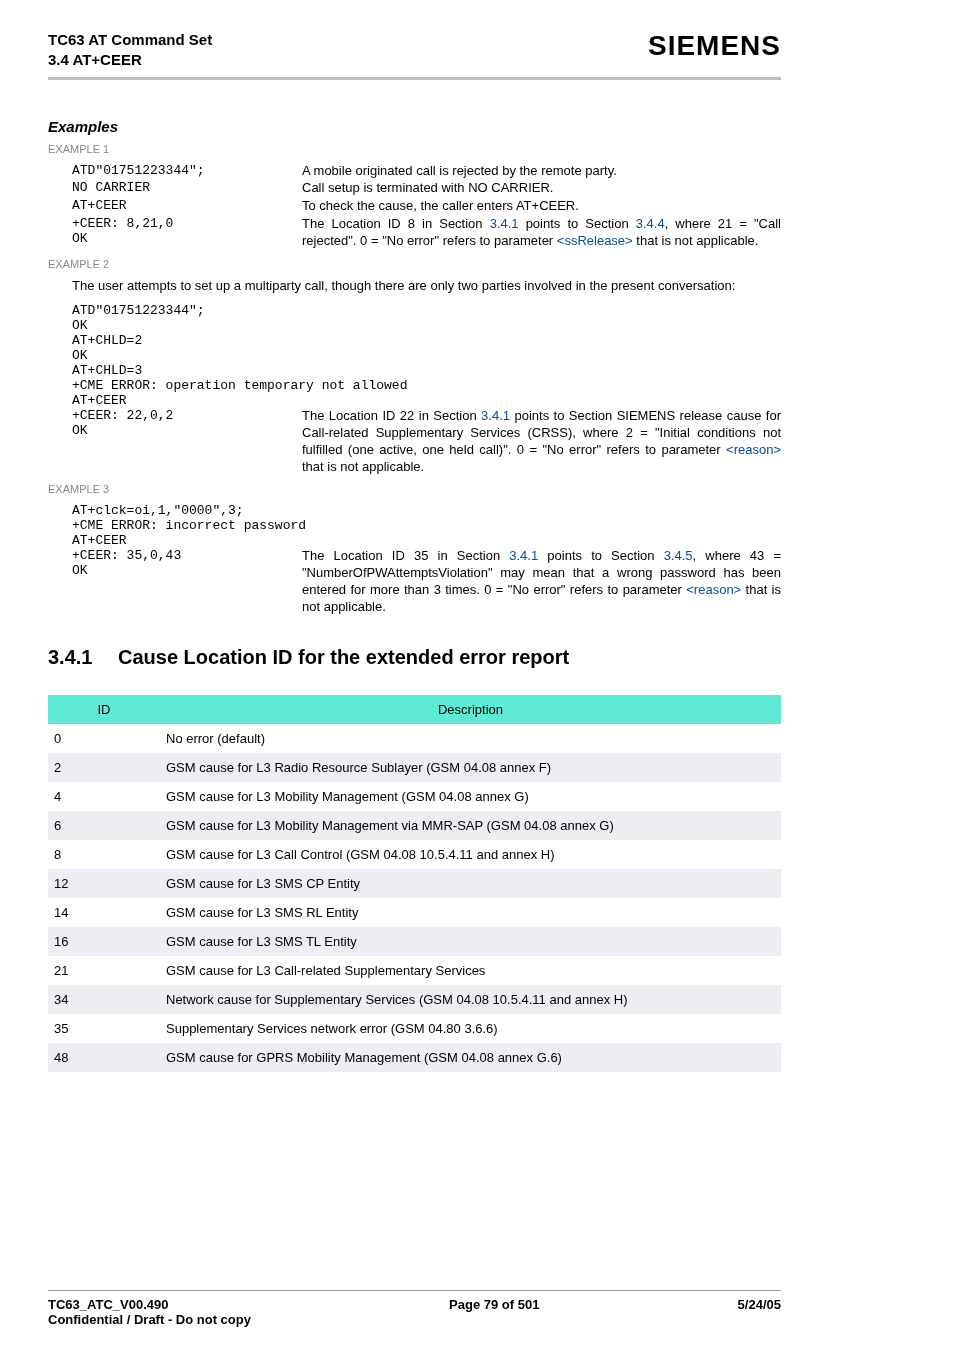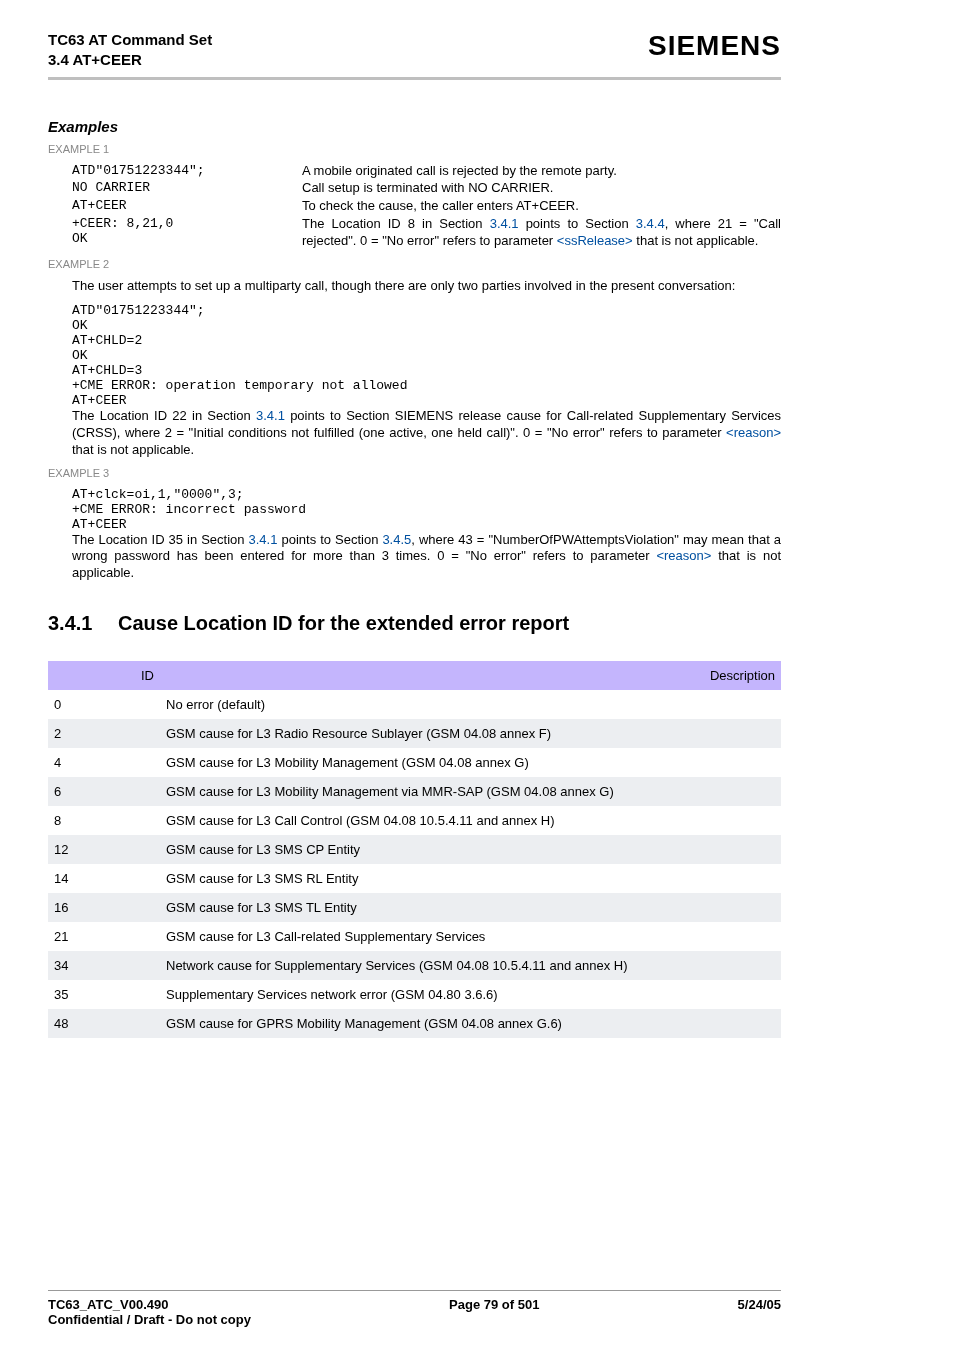--- a/index.html
+++ b/index.html
@@ -100,24 +100,24 @@
   .section-number {
     width: 70px;
     flex: 0 0 70px;
   }
   table.data {
     width: 100%;
     border-collapse: collapse;
     font-size: 13px;
   }
   table.data th {
-    text-align: right;
+    text-align: center;
     font-weight: normal;
     padding: 7px 6px;
-    background: #c4b5fd;
+    background: #5eead4;
   }
   table.data td {
     padding: 7px 6px;
   }
   table.data tr.alt td {
     background: #eceef1;
   }
   table.data .col-id {
     width: 100px;
   }
@@ -183,30 +183,34 @@
   <div class="indent">
     <div class="intro-text">The user attempts to set up a multiparty call, though there are only two parties involved in the present conversation:</div>
     <div class="mono">ATD"01751223344";
 OK
 AT+CHLD=2
 OK
 AT+CHLD=3
 +CME ERROR: operation temporary not allowed
 AT+CEER</div>
     <div class="row">
+      <div class="cmd-col"><span>+CEER: 22,0,2</span>
+<span>OK</span></div>
       <div class="desc-col"><span>The Location ID 22 in Section </span><span class="link">3.4.1</span><span> points to Section SIEMENS release cause for Call-related Supplementary Services (CRSS), where 2 = "Initial conditions not fulfilled (one active, one held call)". 0 = "No error" refers to parameter </span><span class="link-mono">&lt;reason&gt;</span><span> that is not applicable.</span></div>
     </div>
   </div>
 
   <div class="example-label">EXAMPLE 3</div>
   <div class="indent">
     <div class="mono">AT+clck=oi,1,"0000",3;
 +CME ERROR: incorrect password
 AT+CEER</div>
     <div class="row">
+      <div class="cmd-col"><span>+CEER: 35,0,43</span>
+<span>OK</span></div>
       <div class="desc-col"><span>The Location ID 35 in Section </span><span class="link">3.4.1</span><span> points to Section </span><span class="link">3.4.5</span><span>, where 43 = "NumberOfPWAttemptsViolation" may mean that a wrong password has been entered for more than 3 times. 0 = "No error" refers to parameter </span><span class="link-mono">&lt;reason&gt;</span><span> that is not applicable.</span></div>
     </div>
   </div>
 
   <div class="section-heading">
     <span class="section-number">3.4.1</span>
     <span>Cause Location ID for the extended error report</span>
   </div>
 
   <table class="data">

